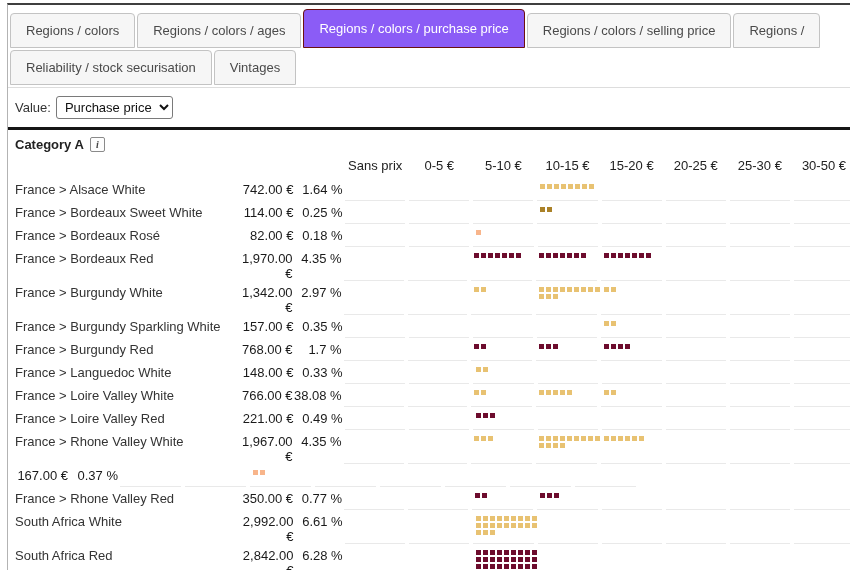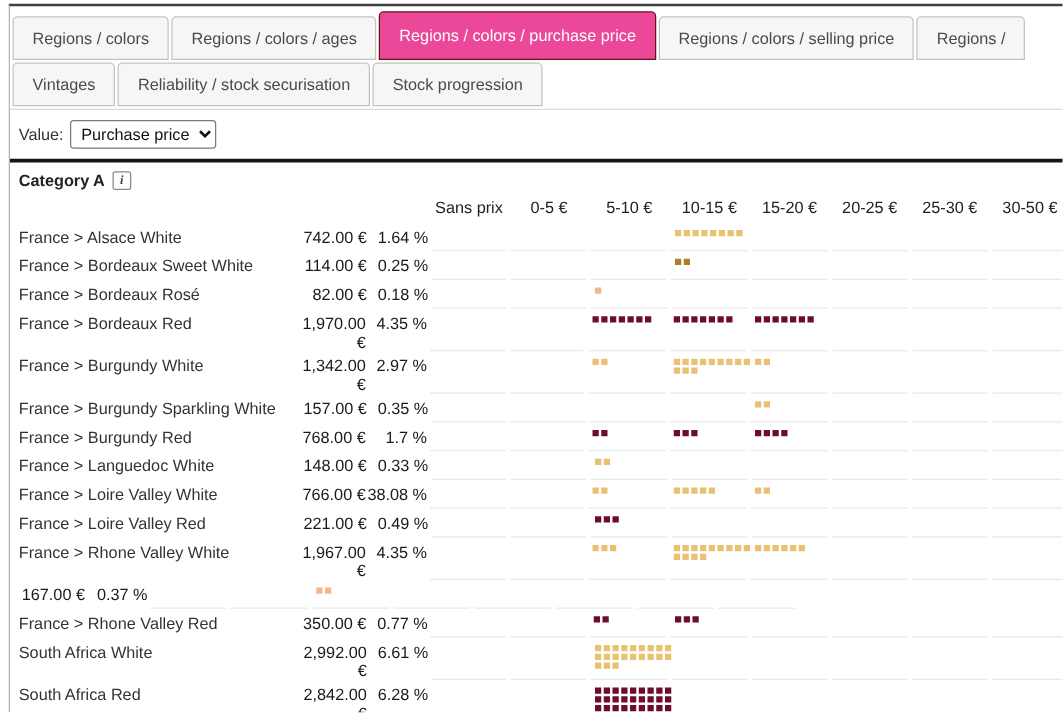--- a/index.html
+++ b/index.html
@@ -4,21 +4,21 @@
 <style>
   html,body{margin:0;padding:0;background:#fff;}
   body{width:850px;height:570px;overflow:hidden;font-family:"Liberation Sans",sans-serif;font-size:13px;color:#333;}
   .page{position:relative;width:849px;height:567px;margin-top:3px;margin-left:7px;
         border-top:2px solid #3f3f3f;border-left:1px solid #b3b3b3;overflow:hidden;box-sizing:border-box;}
   
   .tabs{padding:4px 0 0 2px;}
   .tab-row{display:flex;gap:2px;margin-bottom:2px;align-items:flex-end;}
   .tab{background:#f6f6f6;border:1px solid #c3c3c3;border-radius:4px 4px 0 0;
        padding:9px 15px;color:#4a4a4a;white-space:nowrap;cursor:pointer;}
-  .tab.active{background:#ec4899;border-color:#6b1010;color:#fff;padding:11px 15px;}
+  .tab.active{background:#8b5cf6;border-color:#6b1010;color:#fff;padding:11px 15px;}
   .tabs{border-bottom:1px solid #ddd;}
   
   .filter-bar{padding:8px 0 8px 7px;display:flex;align-items:center;gap:5px;}
   .filter-bar select{font-family:"Liberation Sans",sans-serif;font-size:13px;padding:2px 4px;
        min-width:116px;height:23px;border:1px solid #7a7a7a;border-radius:3px;background:#fff;color:#111;}
   
   .section-rule{border-bottom:3px solid #151515;margin:0 0 0 0;}
   .section-head{padding:7px 0 3px 7px;font-weight:bold;color:#222;display:flex;align-items:center;gap:6px;}
   .info{display:inline-block;width:13px;height:13px;border:1px solid #8a8a8a;border-radius:2px;
         font-family:"Liberation Serif",serif;font-style:italic;font-weight:bold;font-size:10px;
@@ -41,23 +41,22 @@
 <div class="page">
   <div class="tabs">
     <div class="tab-row" id="tabrow1">
         <div class="tab">Regions / colors</div>
         <div class="tab">Regions / colors / ages</div>
         <div class="tab active">Regions / colors / purchase price</div>
         <div class="tab">Regions / colors / selling price</div>
         <div class="tab">Regions /</div>
       </div>
     <div class="tab-row" id="tabrow2">
+        <div class="tab">Reliability / stock securisation</div>
         <div class="tab">Vintages</div>
-        <div class="tab">Reliability / stock securisation</div>
-        <div class="tab">Stock progression</div>
       </div>
   </div>
 
   <div class="filter-bar">
     <span>Value:</span>
     <select id="value-select"><option>Purchase price</option></select>
   </div>
 
   <div class="section-rule"></div>
 

